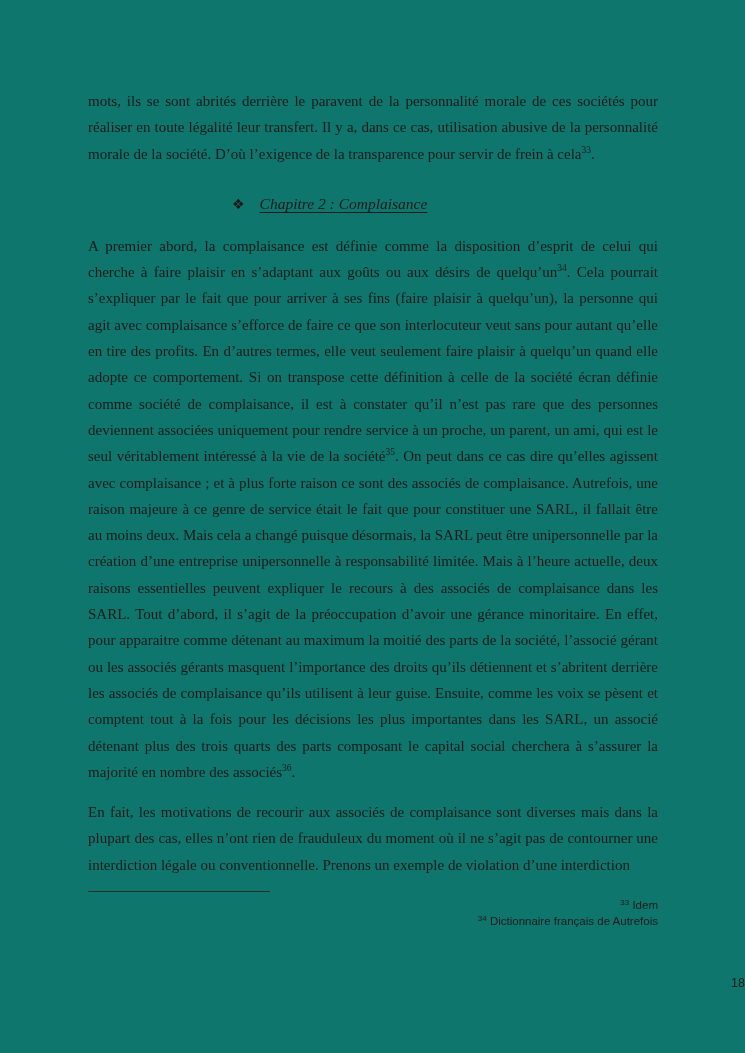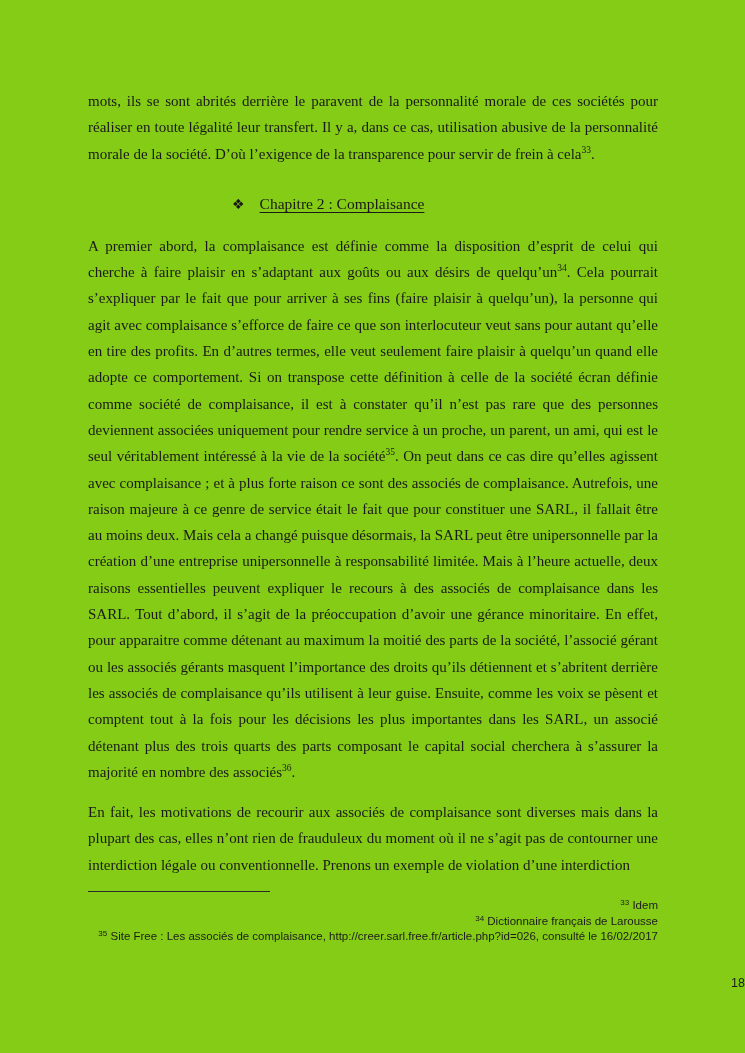--- a/index.html
+++ b/index.html
@@ -8,21 +8,21 @@
     width: 745px;
     height: 1053px;
     position: relative;
     overflow: hidden;
     font-family: "Liberation Serif", serif;
     color: #1a1a1a;
   }
   .page {
     position: absolute;
     inset: 0;
-    background: #84cc16;
+    background: #0f766e;
   }
   .text-block {
     position: absolute;
     left: 88px;
     top: 88px;
     width: 570px;
   }
   .body-para {
     font-size: 15px;
     line-height: 26.3px;
@@ -41,20 +41,21 @@
     white-space: nowrap;
   }
   .heading-bullet {
     display: inline-block;
     margin-right: 15px;
     font-size: 14px;
   }
   .heading-title {
     text-decoration: underline;
     text-underline-offset: 3px;
+    font-style: italic;
   }
   .footnotes {
     position: absolute;
     left: 88px;
     top: 891px;
     width: 570px;
     font-family: "Liberation Sans", sans-serif;
     font-size: 11.5px;
     line-height: 15.6px;
     color: #1c1c1c;
@@ -94,19 +95,18 @@
 
     <p class="body-para"><span>A premier abord, la complaisance est définie comme la disposition d’esprit de celui qui cherche à faire plaisir en s’adaptant aux goûts ou aux désirs de quelqu’un</span><sup>34</sup><span>. Cela pourrait s’expliquer par le fait que pour arriver à ses fins (faire plaisir à quelqu’un), la personne qui agit avec complaisance s’efforce de faire ce que son interlocuteur veut sans pour autant qu’elle en tire des profits. En d’autres termes, elle veut seulement faire plaisir à quelqu’un quand elle adopte ce comportement. Si on transpose cette définition à celle de la société écran définie comme société de complaisance, il est à constater qu’il n’est pas rare que des personnes deviennent associées uniquement pour rendre service à un proche, un parent, un ami, qui est le seul véritablement intéressé à la vie de la société</span><sup>35</sup><span>. On peut dans ce cas dire qu’elles agissent avec complaisance ; et à plus forte raison ce sont des associés de complaisance. Autrefois, une raison majeure à ce genre de service était le fait que pour constituer une SARL, il fallait être au moins deux. Mais cela a changé puisque désormais, la SARL peut être unipersonnelle par la création d’une entreprise unipersonnelle à responsabilité limitée. Mais à l’heure actuelle, deux raisons essentielles peuvent expliquer le recours à des associés de complaisance dans les SARL. Tout d’abord, il s’agit de la préoccupation d’avoir une gérance minoritaire. En effet, pour apparaitre comme détenant au maximum la moitié des parts de la société, l’associé gérant ou les associés gérants masquent l’importance des droits qu’ils détiennent et s’abritent derrière les associés de complaisance qu’ils utilisent à leur guise. Ensuite, comme les voix se pèsent et comptent tout à la fois pour les décisions les plus importantes dans les SARL, un associé détenant plus des trois quarts des parts composant le capital social cherchera à s’assurer la majorité en nombre des associés</span><sup>36</sup><span>.</span></p>
 
     <p class="body-para"><span>En fait, les motivations de recourir aux associés de complaisance sont diverses mais dans la plupart des cas, elles n’ont rien de frauduleux du moment où il ne s’agit pas de contourner une interdiction légale ou conventionnelle. Prenons un exemple de violation d’une interdiction</span></p>
 
   </div>
 
   <div class="footnotes">
     <div class="footnote-rule"></div>
     <div class="footnote"><sup class="fn-sup">33</sup> <span>Idem</span></div>
-    <div class="footnote"><sup class="fn-sup">34</sup> <span>Dictionnaire français de Larousse</span></div>
-    <div class="footnote"><sup class="fn-sup">35</sup> <span>Site Free : Les associés de complaisance, http://creer.sarl.free.fr/article.php?id=026, consulté le 16/02/2017</span></div>
+    <div class="footnote"><sup class="fn-sup">34</sup> <span>Dictionnaire français de Autrefois</span></div>
   </div>
 
   <div class="page-number">18</div>
 
 </div>
 
 </body></html>

